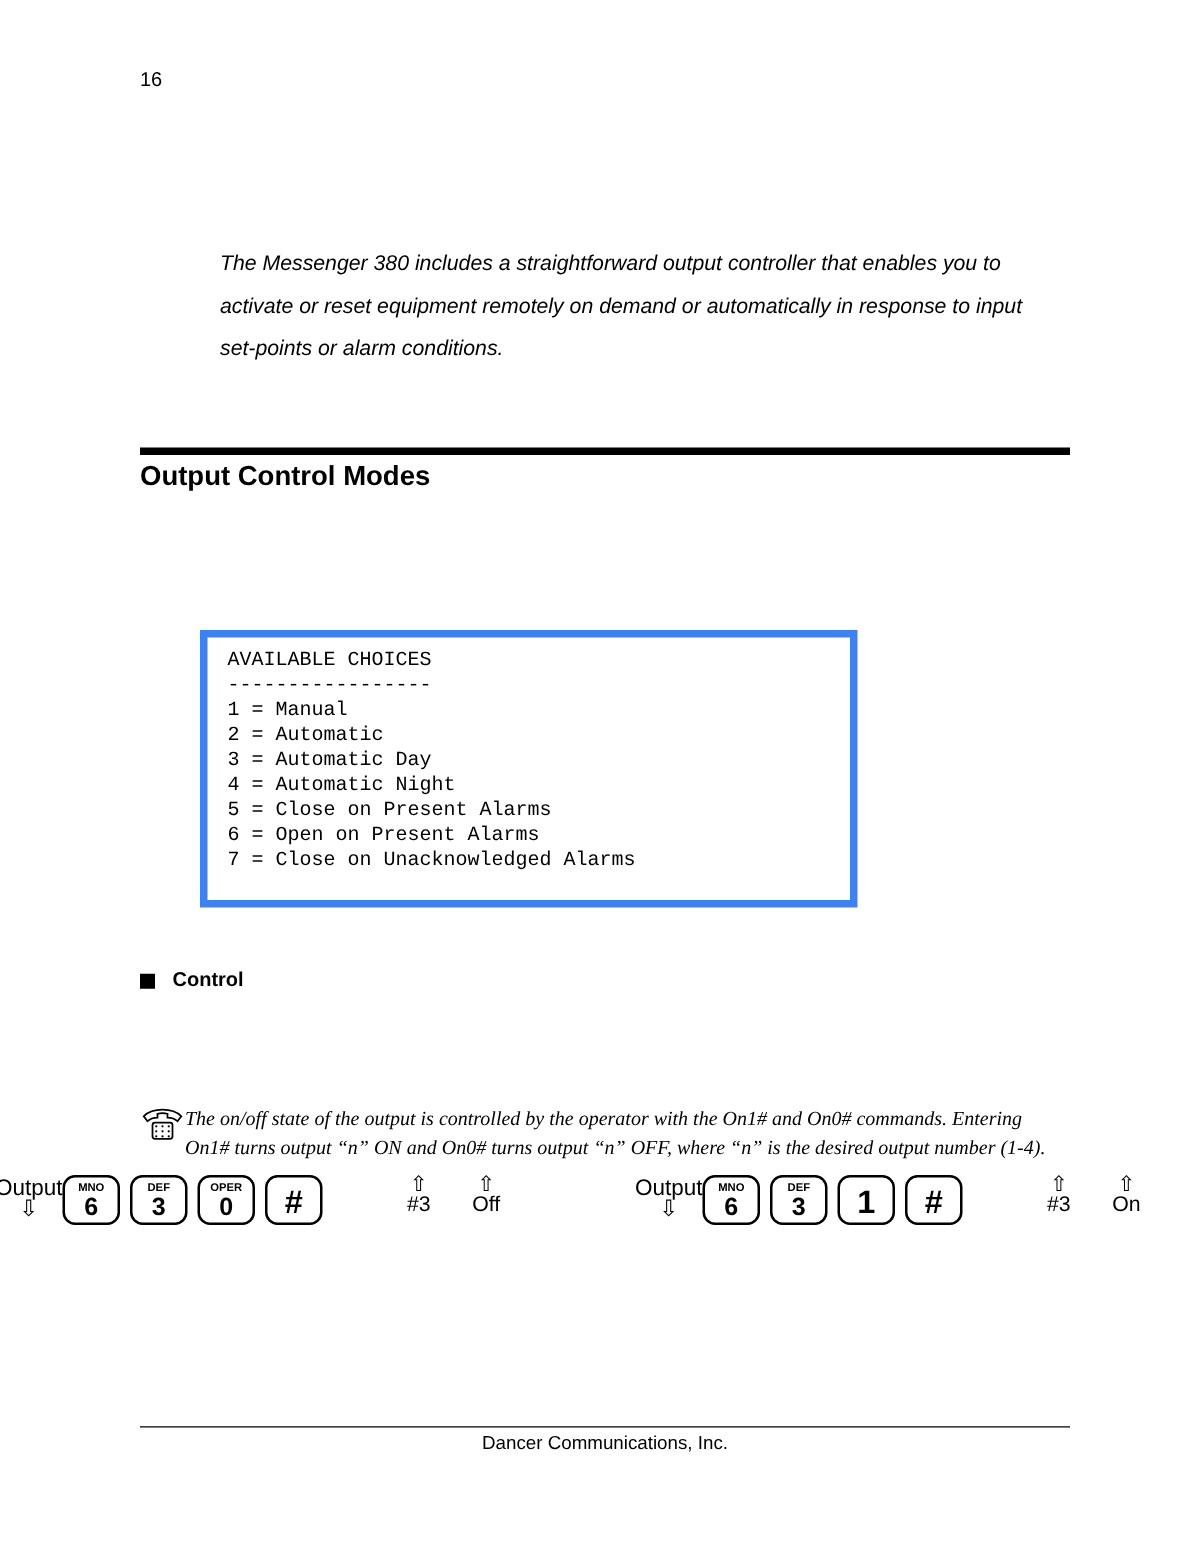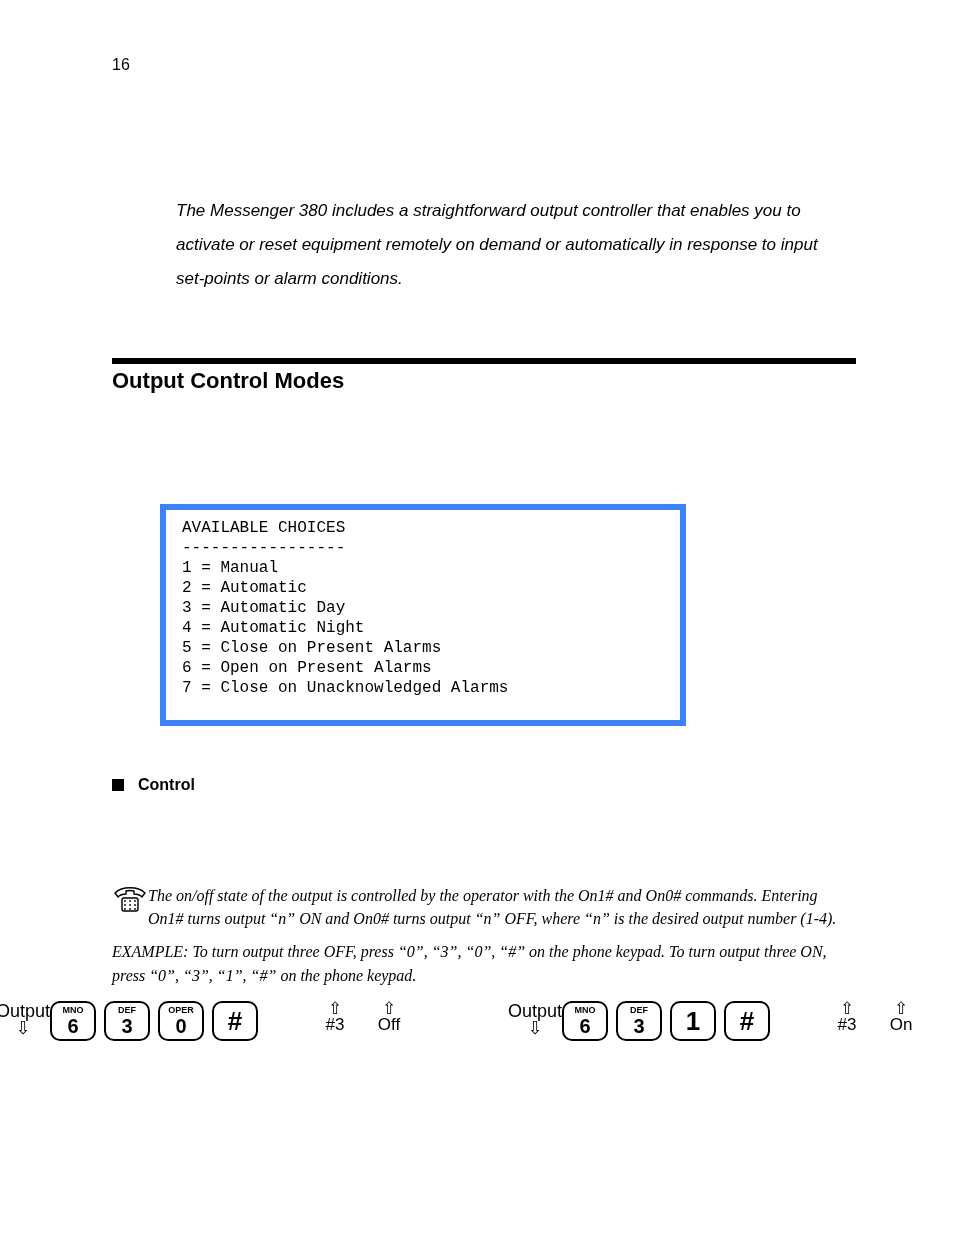--- a/index.html
+++ b/index.html
@@ -213,21 +213,20 @@
             <circle cx="23" cy="21" r="0.9"></circle>
           <circle cx="13" cy="25" r="0.9"></circle>
             <circle cx="18" cy="25" r="0.9"></circle>
             <circle cx="23" cy="25" r="0.9"></circle>
         </g>
       </svg>
     </span>
     <div class="phone-text">The on/off state of the output is controlled by the operator with the On1# and On0# commands. Entering On1# turns output “n” ON and On0# turns output “n” OFF, where “n” is the desired output number (1-4).</div>
   </div>
 
-  <div class="example-text">EXAMPLE: To turn output three OFF, press “0”, “3”, “0”, “#” on the phone keypad. To turn output three ON, press “0”, “3”, “1”, “#” on the phone keypad.</div>
 
   <div class="keypad-fig">
 
     <div class="keygroup">
       <div class="kg-top">
         <span>Output</span>
         <span class="down-arrow">⇩</span>
       </div>
       <div class="keyrow">
         <div class="key">
@@ -289,14 +288,18 @@
         </div>
         <div class="kg-bcell">
           <span class="up-arrow">⇧</span>
           <span>On</span>
         </div>
         <div class="kg-bcell"></div>
       </div>
     </div>
   </div>
 
+  <div class="footer">
+    <hr>
+    <div class="ftext">Dancer Communications, Inc.</div>
+  </div>
 
 </div>
 
 </body></html>

